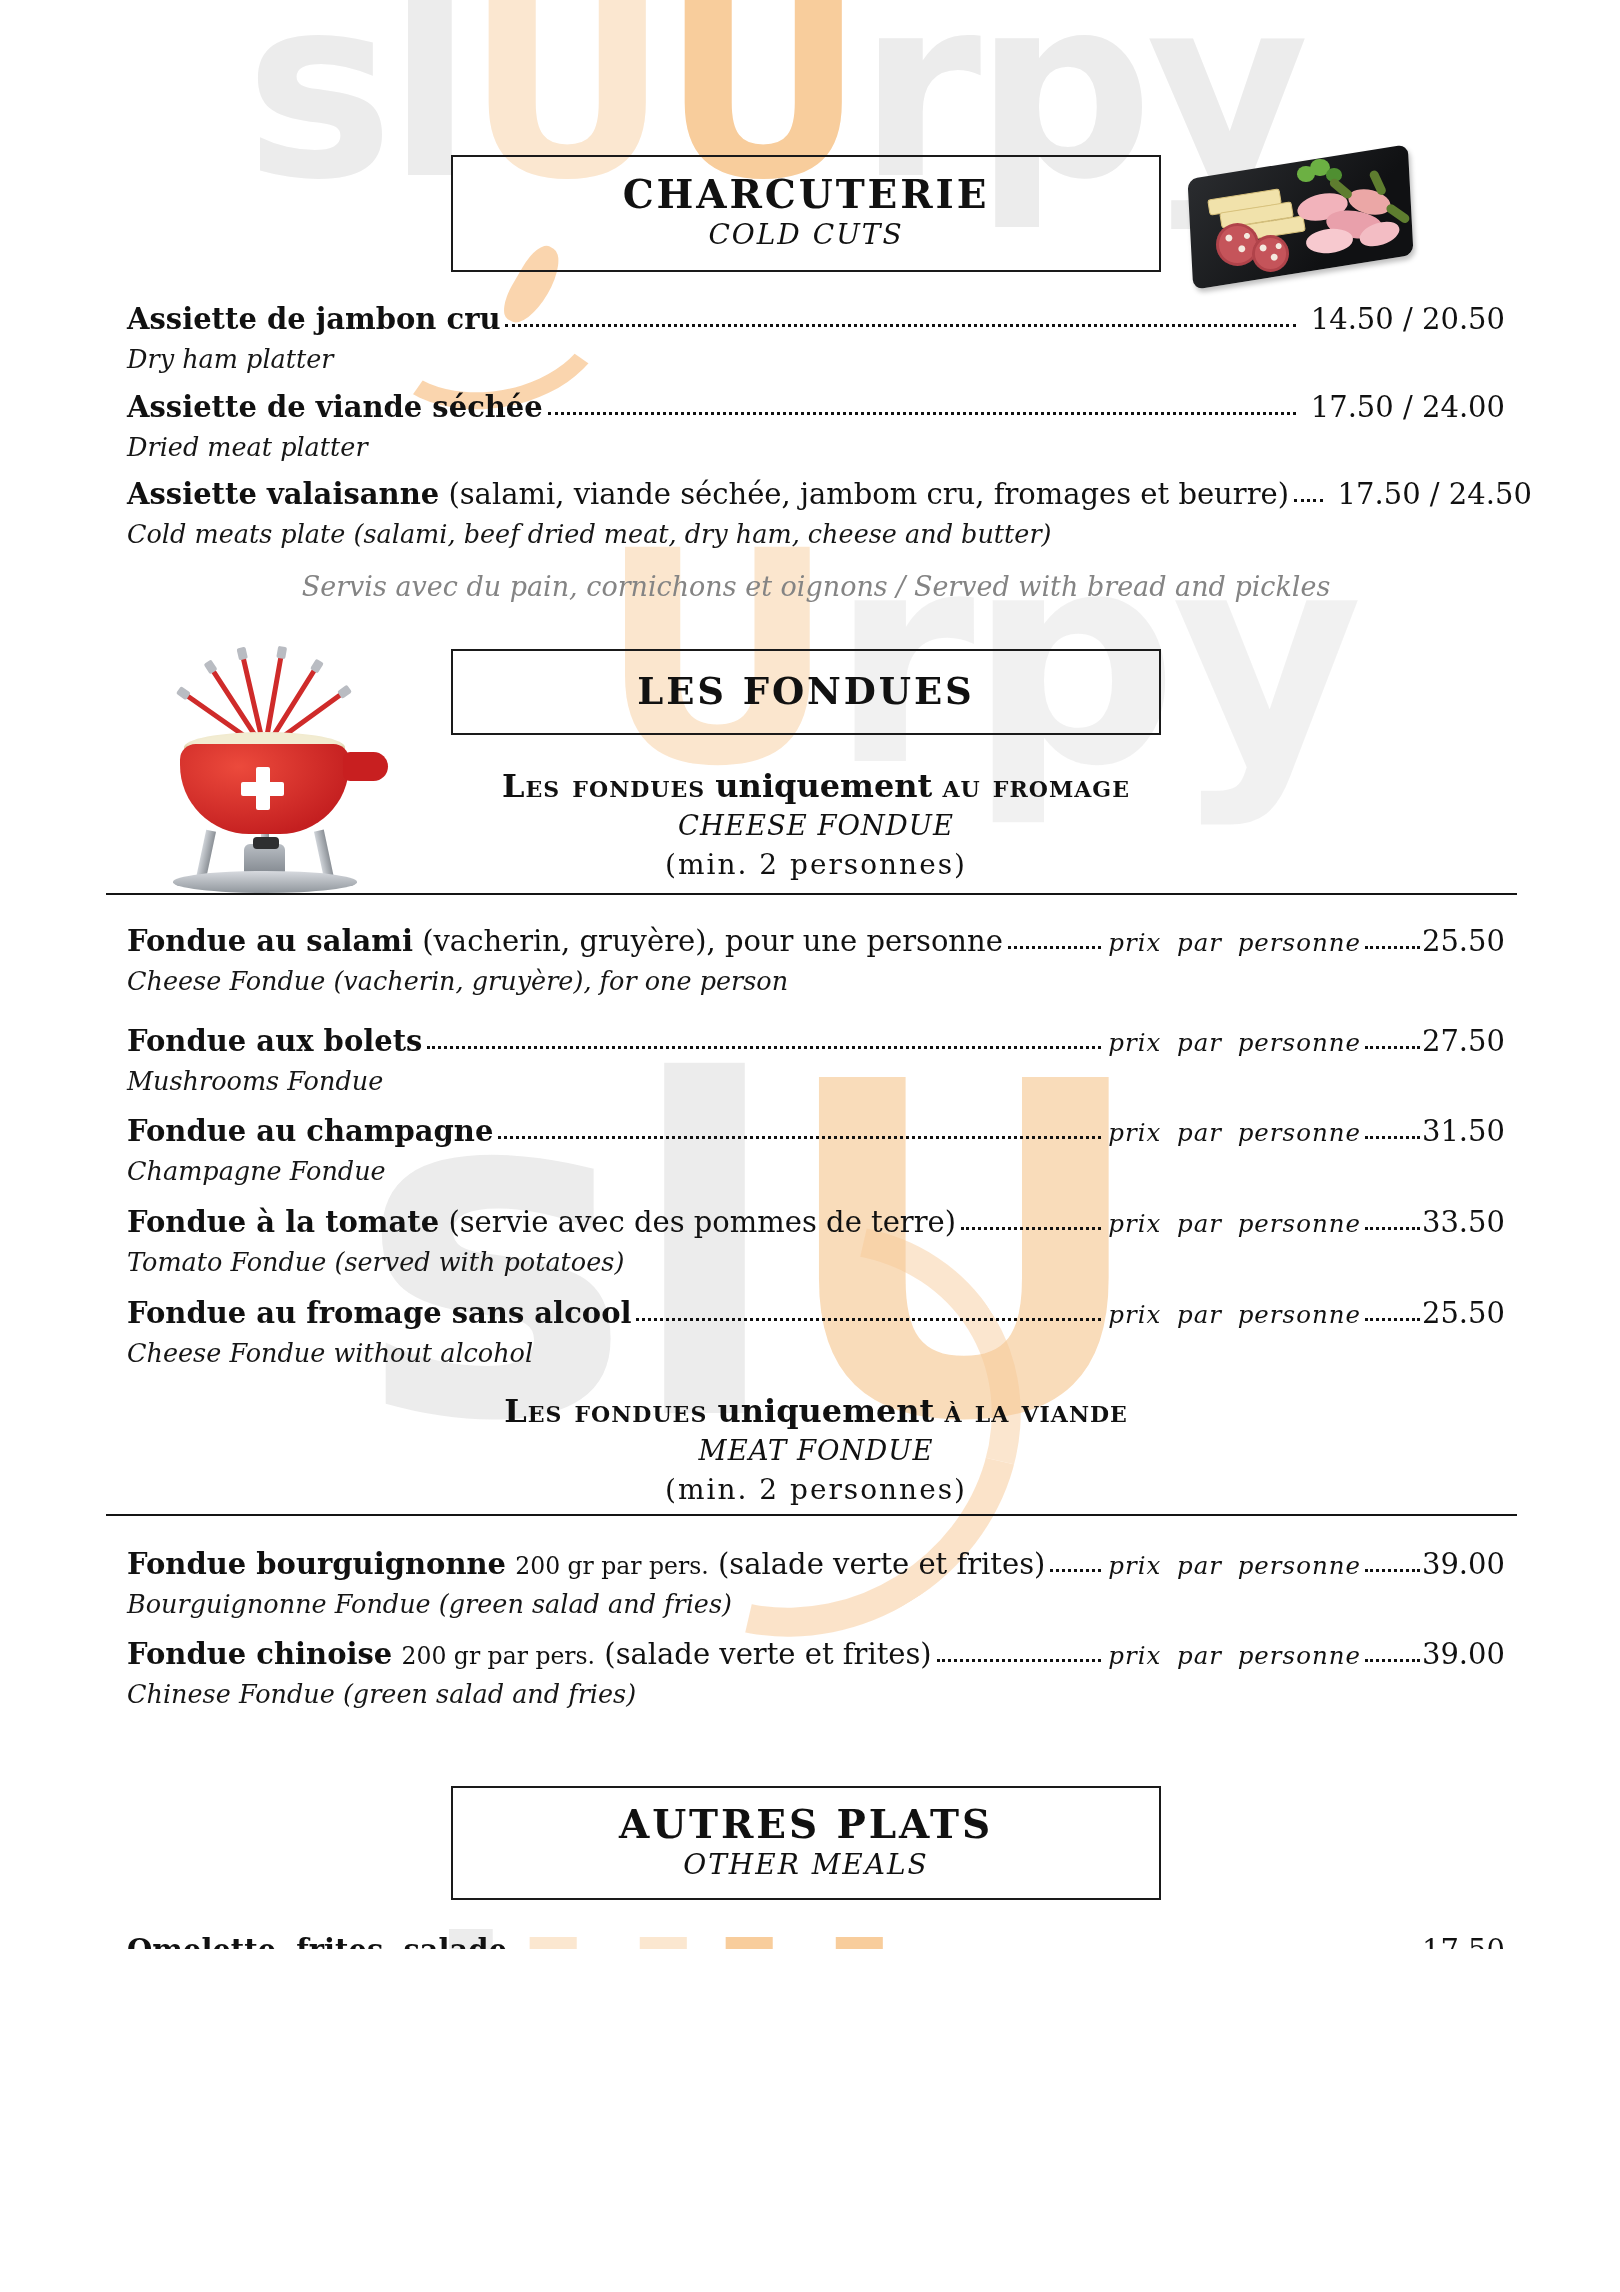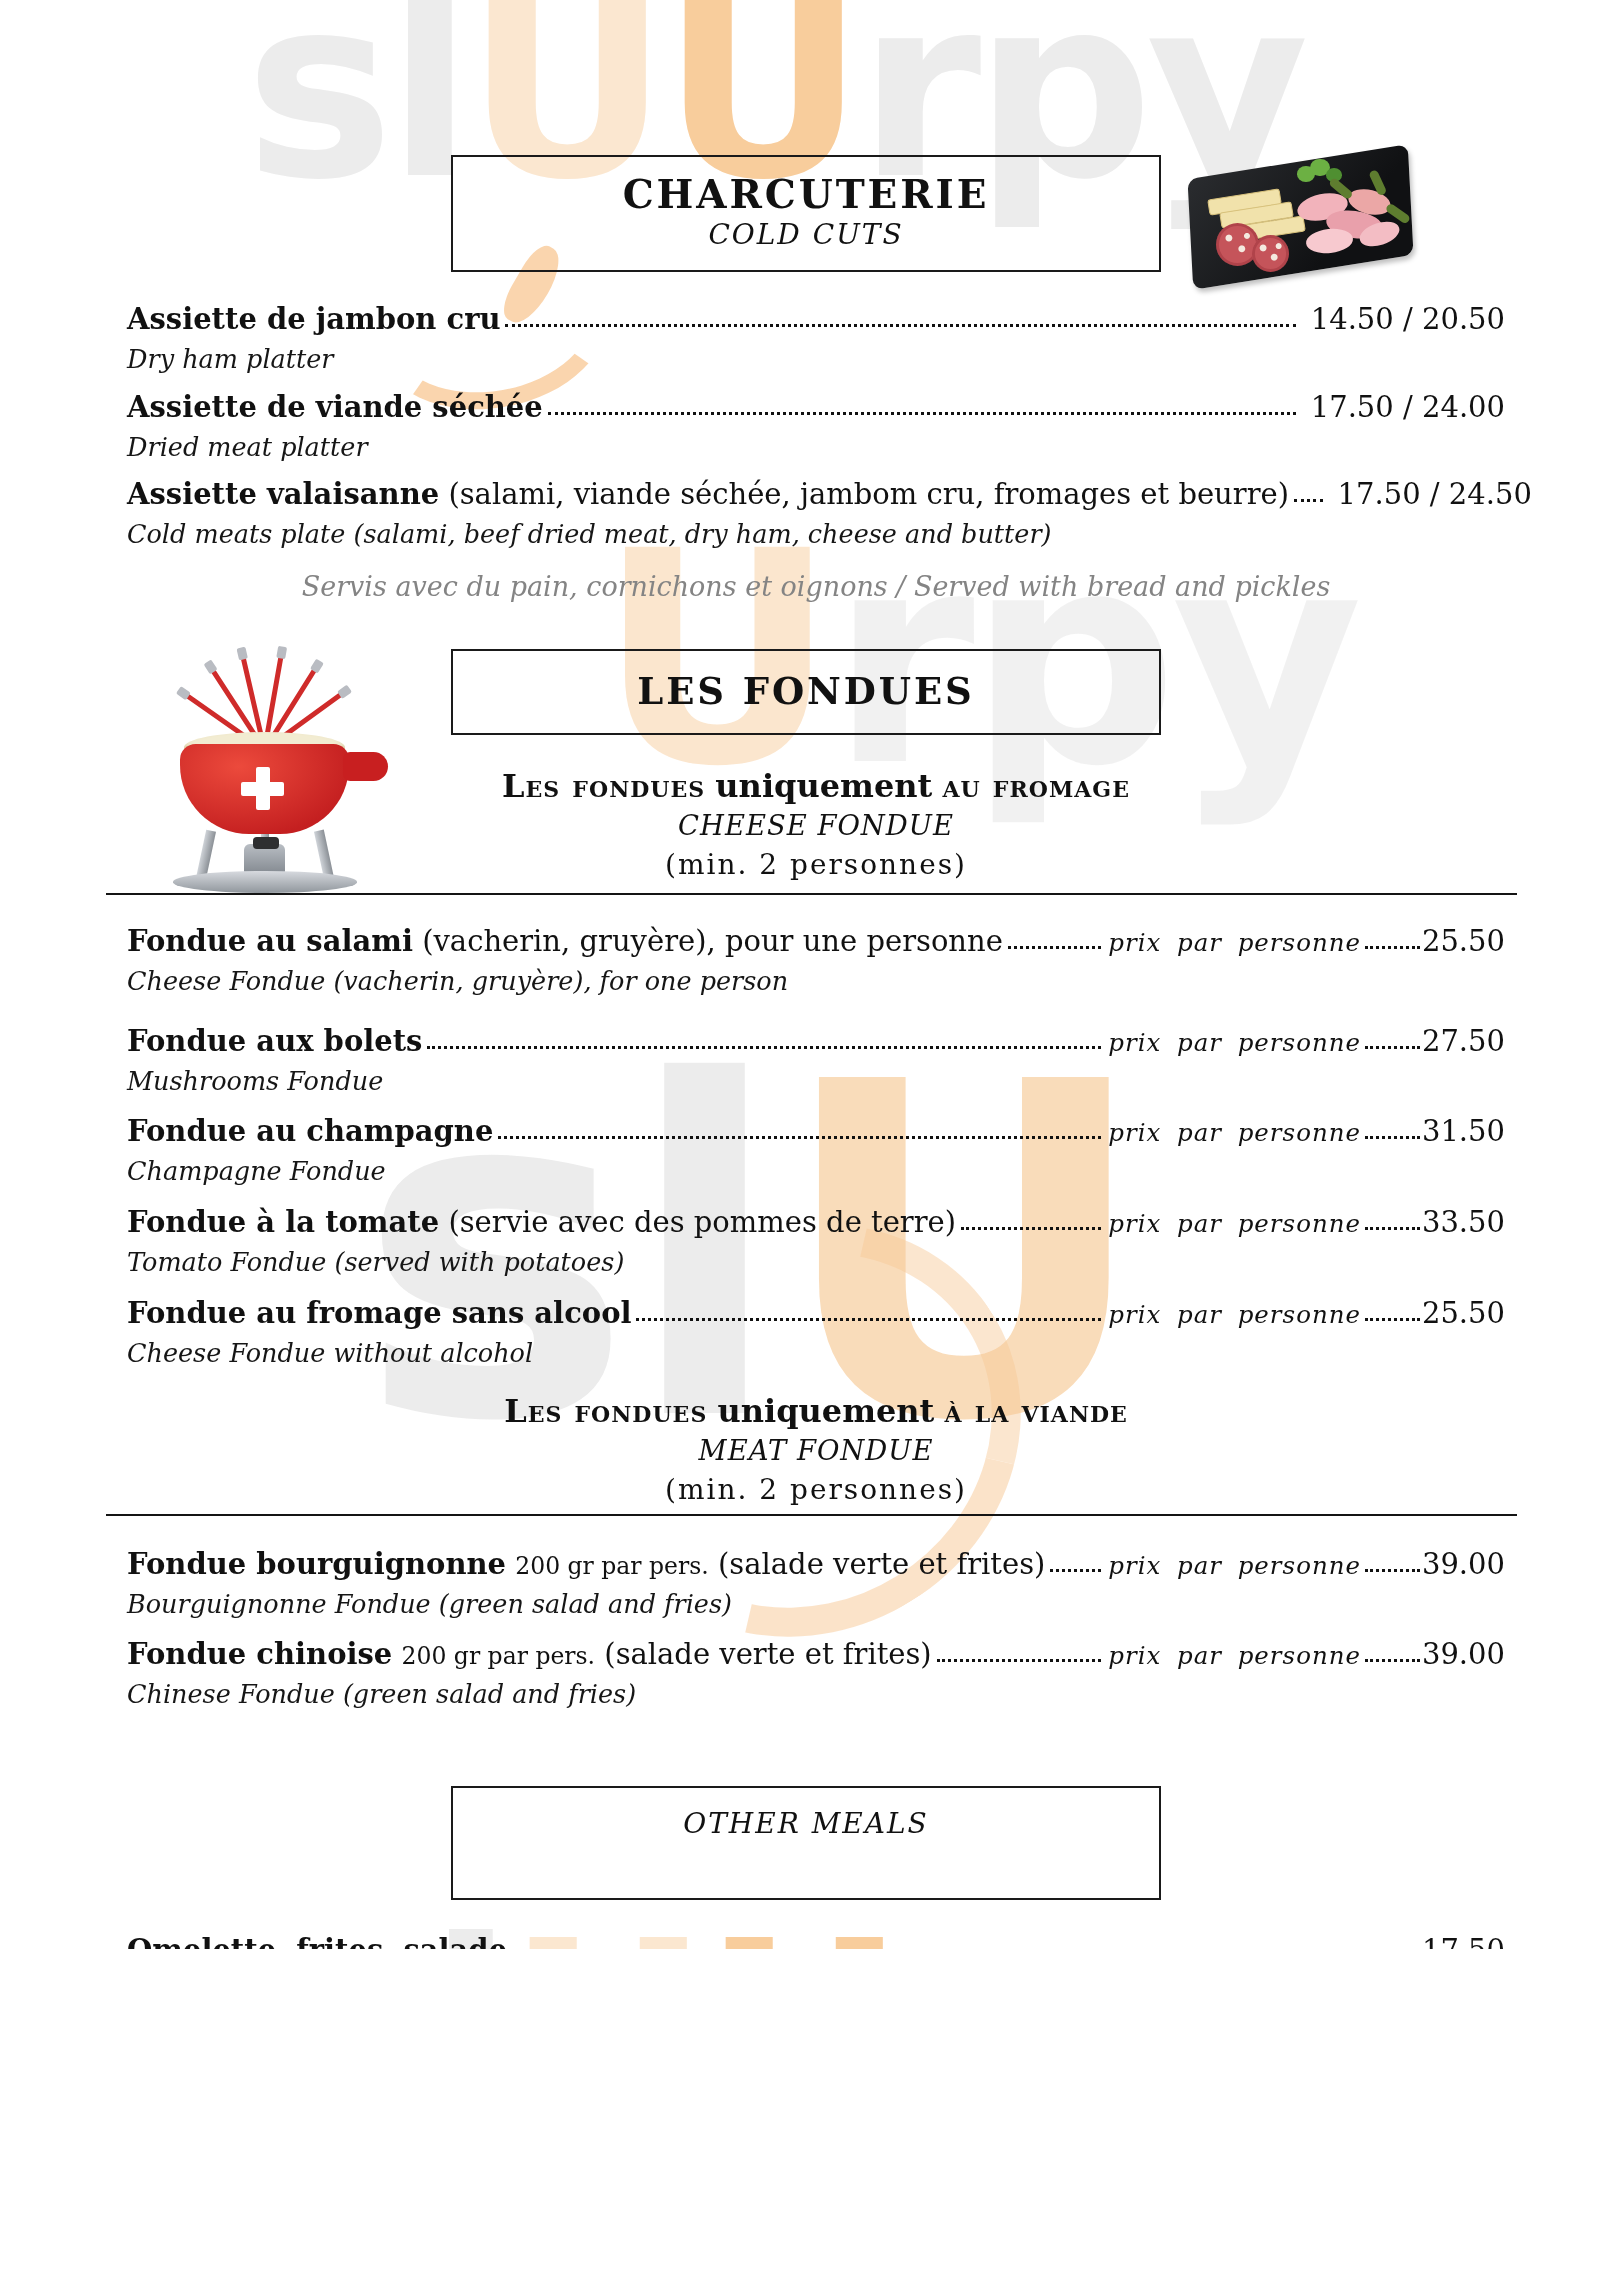--- a/index.html
+++ b/index.html
@@ -322,20 +322,21 @@
         <span class="names"><span class="b">Fondue chinoise</span> <span class="sm">200 gr par pers.</span> <span>(salade verte et frites)</span></span>
         <span class="leader"></span>
         <span class="pnote">prix par personne</span>
         <span class="ldr-s"></span>
         <span class="price">39.00</span>
       </div>
       <div class="sub">Chinese Fondue (green salad and fries)</div>
     </div>
 
     <div class="secbox" id="box-autres">
+      <div class="t">AUTRES PLATS</div>
       <div class="st">OTHER MEALS</div>
     </div>
 
     <div class="row" id="o1">
       <div class="line">
         <span class="names"><span class="b">Omelette, frites, salade</span></span>
         <span class="leader"></span>
         <span class="price">17.50</span>
       </div>
       <div class="sub">Omelet, fries, salad</div>

